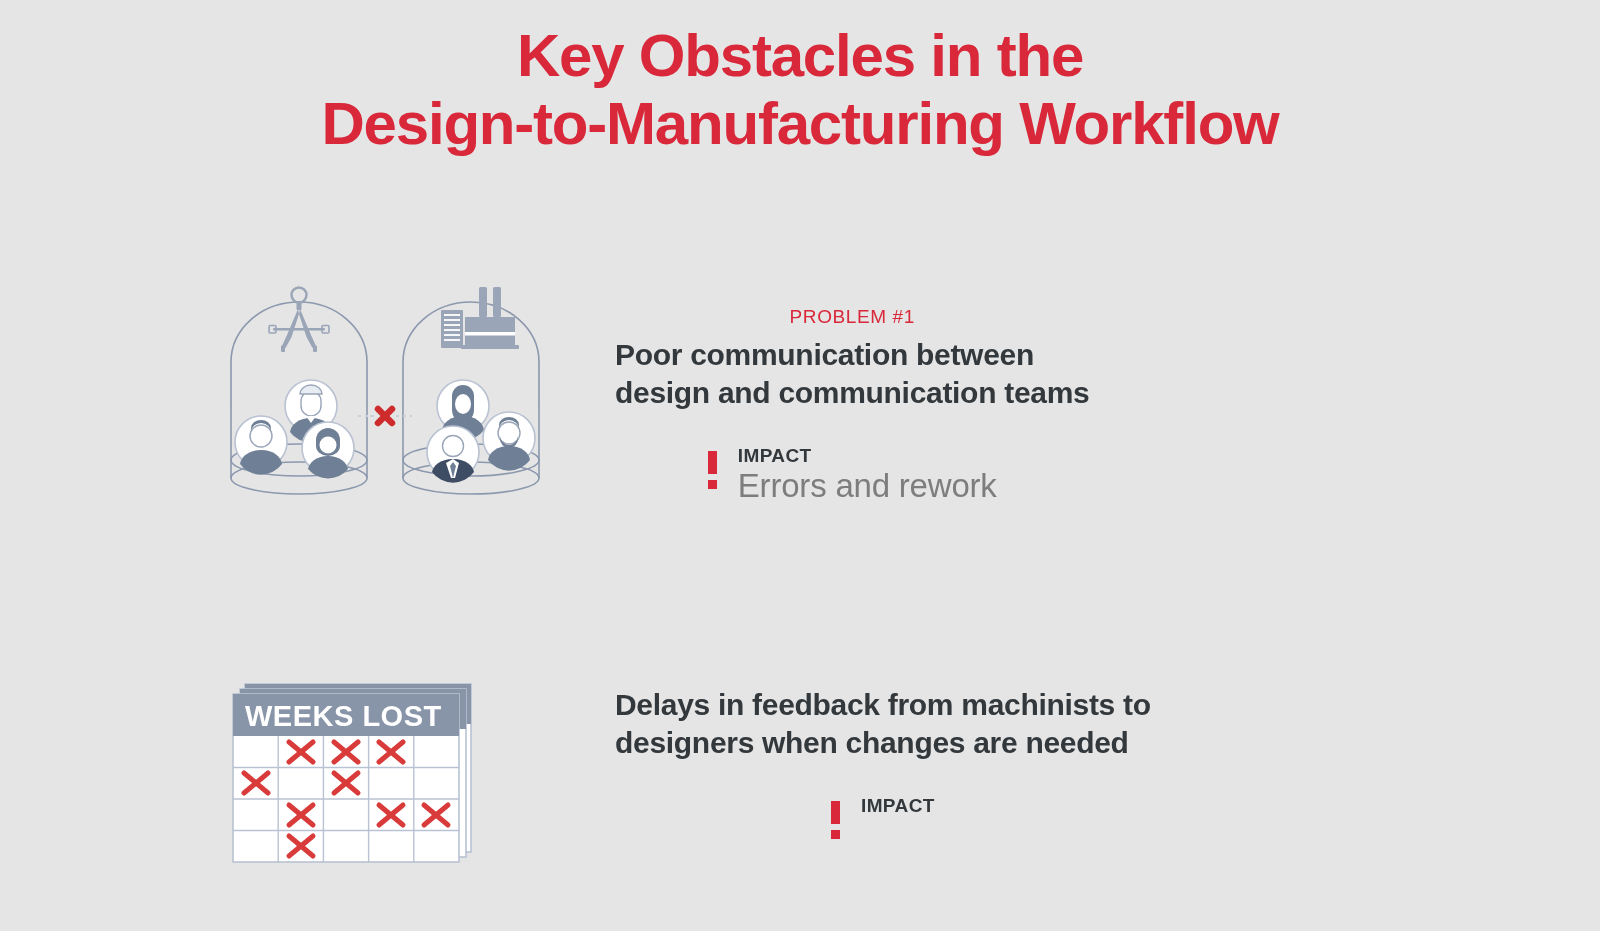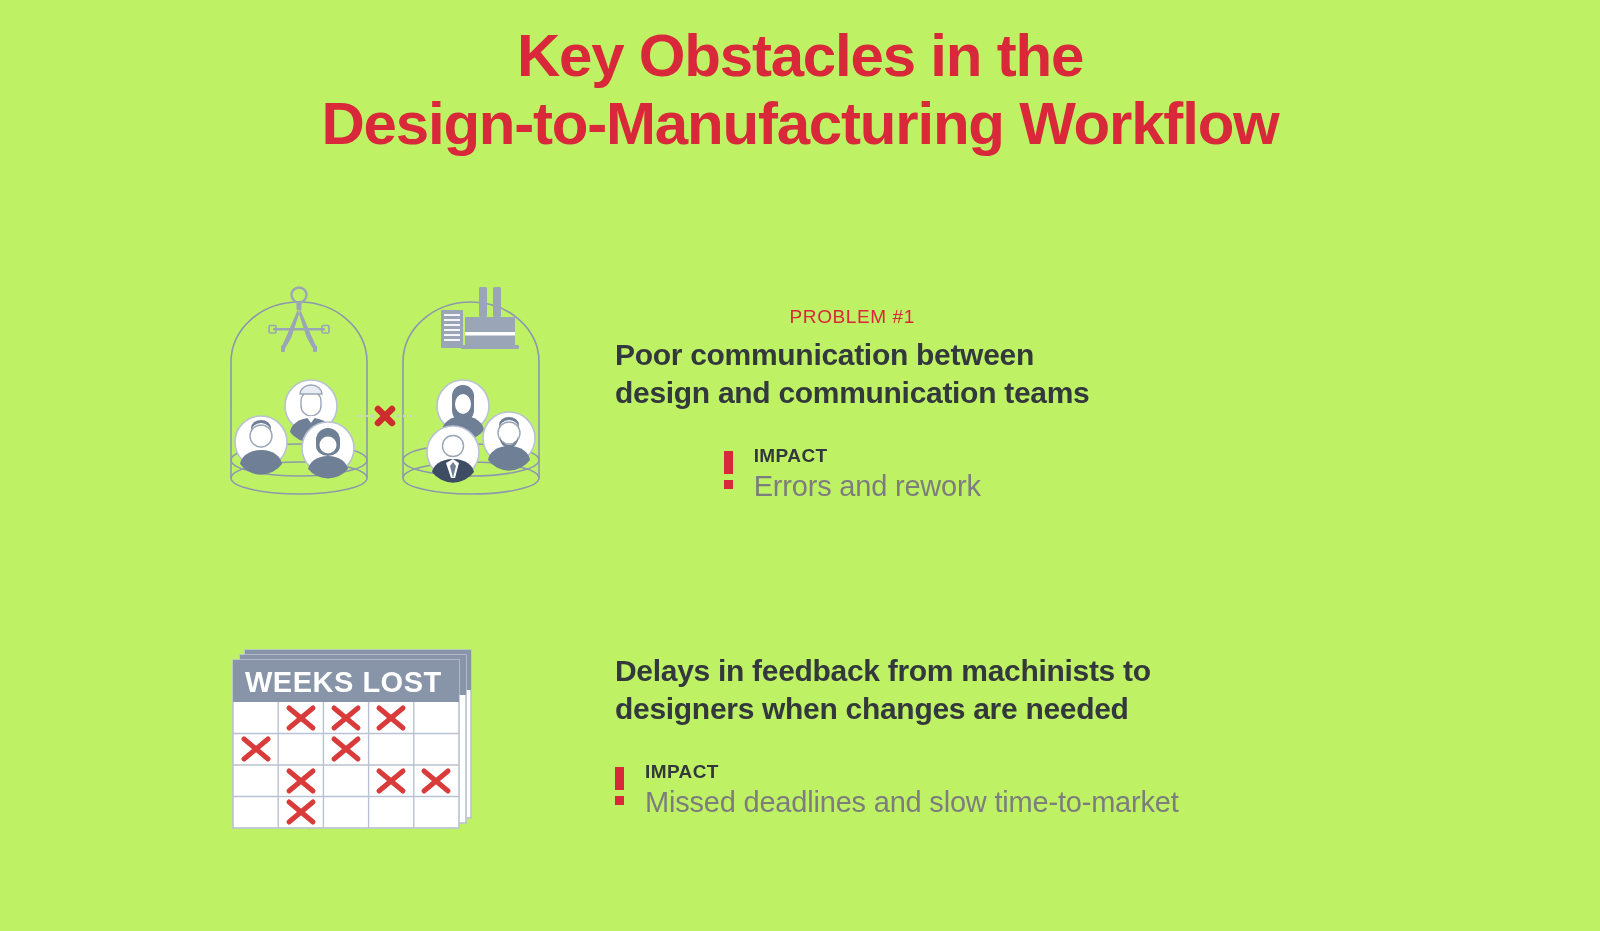--- a/index.html
+++ b/index.html
@@ -10,21 +10,21 @@
     height: 931px;
     background: #ffffff;
     font-family: "Liberation Sans", "DejaVu Sans", sans-serif;
     overflow: hidden;
   }
 
   #page {
     position: relative;
     width: 1600px;
     height: 931px;
-    background: #bef264;
+    background: #e5e5e5;
   }
 
   
   .title-block {
     position: absolute;
     left: 0;
     top: 22px;
     width: 1600px;
     text-align: center;
   }
@@ -38,21 +38,21 @@
     white-space: nowrap;
   }
 
   
   .problem-row {
     position: absolute;
     display: flex;
     align-items: flex-start;
   }
   #row-1 { left: 215px; top: 282px; }
-  #row-2 { left: 215px; top: 628px; }
+  #row-2 { left: 215px; top: 662px; }
 
   .art-col {
     width: 400px;
     flex: 0 0 400px;
     display: flex;
     align-items: flex-start;
     justify-content: flex-start;
   }
 
   .text-col {
@@ -105,21 +105,21 @@
   .impact-texts { line-height: 1; }
   .impact-label {
     color: #33383C;
     font-weight: bold;
     font-size: 19px;
     letter-spacing: 0.4px;
     margin-bottom: 4px;
   }
   .impact-value {
     color: #7D7D7D;
-    font-size: 29px;
+    font-size: 33px;
     line-height: 34px;
     letter-spacing: -0.2px;
     font-weight: 400;
   }
 
   
   .art-svg { display: block; }
 </style>
 </head>
 <body>
@@ -319,19 +319,18 @@
         <span>Delays in feedback from machinists to</span><br>
         <span>designers when changes are needed</span>
       </div>
       <div class="impact-block">
         <div class="excl-icon">
           <div class="excl-bar"></div>
           <div class="excl-dot"></div>
         </div>
         <div class="impact-texts">
           <div class="impact-label">IMPACT</div>
-          <div class="impact-value">Missed deadlines and slow time-to-market</div>
         </div>
       </div>
     </div>
   </div>
 
 </div>
 
 </body></html>

